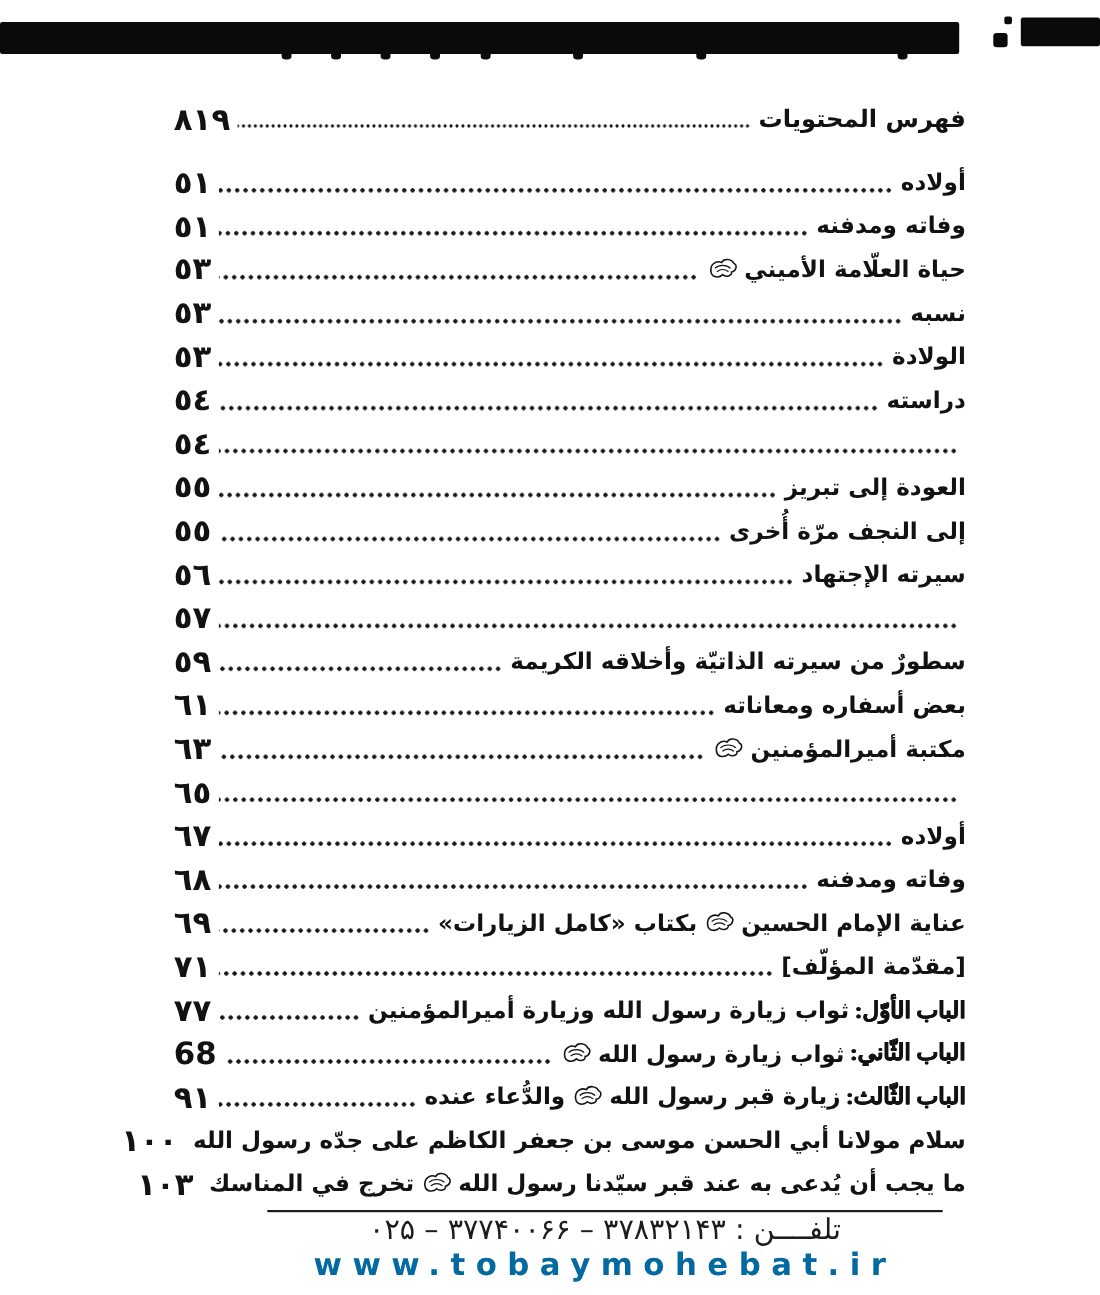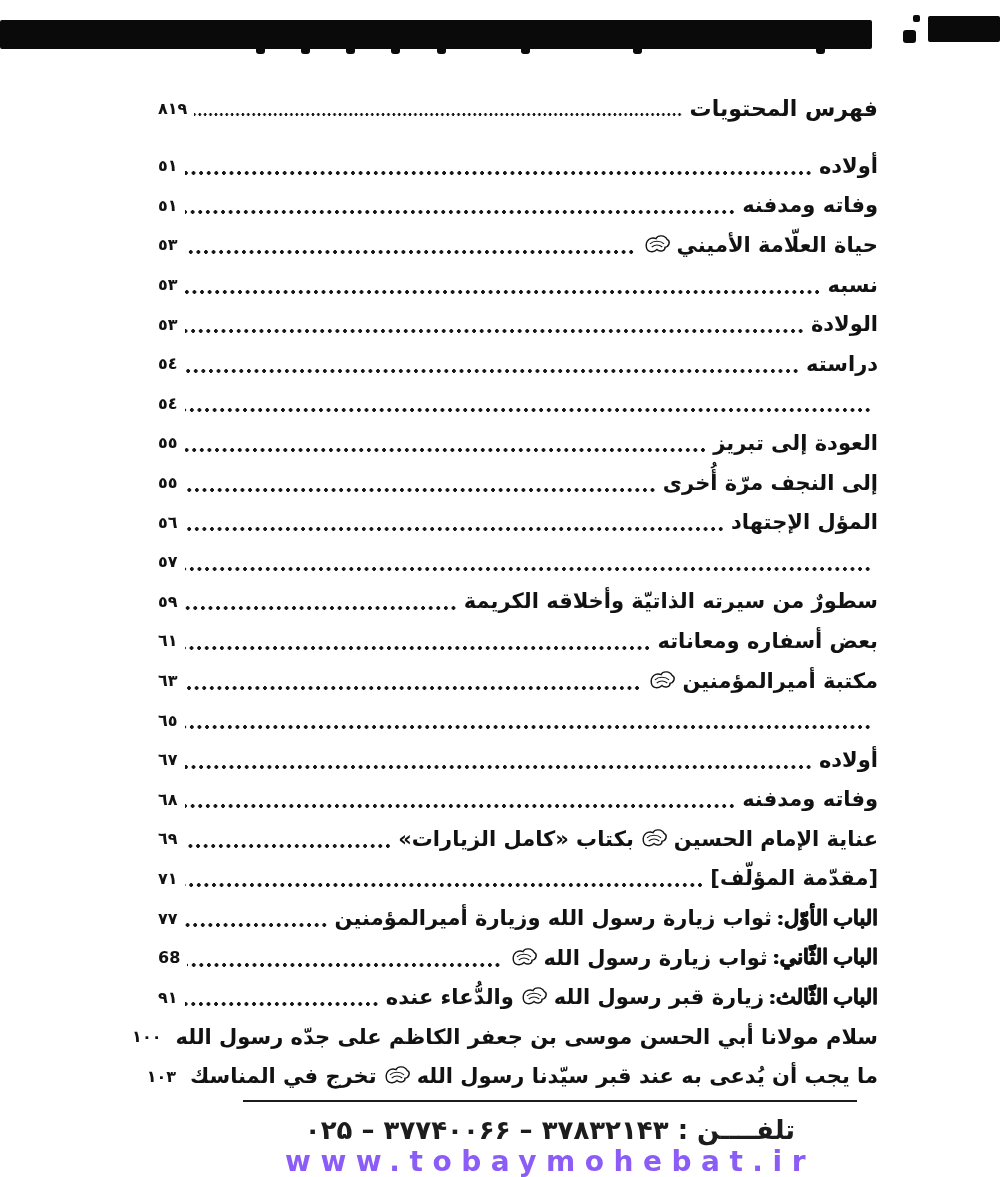--- a/index.html
+++ b/index.html
@@ -31,32 +31,32 @@
   .leader{
     flex:1 1 auto;height:6px;margin:0 7px;align-self:center;transform:translateY(7px);
     background-image:radial-gradient(circle,#161616 1.7px,transparent 2.1px);
     background-size:7.6px 6px;background-repeat:repeat-x;background-position:right center;
   }
   .leader.small{
     height:5px;transform:translateY(6px);
     background-image:radial-gradient(circle,#161616 1.2px,transparent 1.6px);
     background-size:5.4px 5px;
   }
-  .row-page{flex:0 0 auto;font-size:16px;}
+  .row-page{flex:0 0 auto;font-size:28px;}
   .honorific{width:30px;height:22px;stroke:#141414;flex:0 0 auto;transform:translateY(-2px);}
 
   
   .footer{position:absolute;left:100px;right:0;top:1100px;text-align:center;}
   .footer-rule{margin:0 auto;width:614px;height:2px;background:#1c1c1c;}
   .footer-phone{
-    direction:rtl;font-size:26px;font-weight:bold;margin-top:13px;letter-spacing:1px;color:#1c1c1c;
+    direction:rtl;font-size:26px;font-weight:normal;margin-top:1px;letter-spacing:1px;color:#1c1c1c;
   }
   .footer-site{
     direction:ltr;font-size:28px;font-weight:bold;letter-spacing:0.34em;
-    color:#8b5cf6;margin-top:0px;
+    color:#0369a1;margin-top:0px;
   }
 </style>
 </head>
 <body>
 
 <div class="artifact b1"></div>
 <div class="artifact b2"></div>
 <div class="artifact blob"></div>
 <div class="artifact dot"></div>
 <div class="tooth" style="left:256px"></div>
@@ -117,21 +117,21 @@
         <span class="row-title">العودة إلى تبريز</span>
         <div class="leader"></div>
         <span class="row-page">٥٥</span>
       </div>
       <div class="toc-row">
         <span class="row-title">إلى النجف مرّة أُخرى</span>
         <div class="leader"></div>
         <span class="row-page">٥٥</span>
       </div>
       <div class="toc-row">
-        <span class="row-title">المؤل الإجتهاد</span>
+        <span class="row-title">سيرته الإجتهاد</span>
         <div class="leader"></div>
         <span class="row-page">٥٦</span>
       </div>
       <div class="toc-row">
         <div class="leader"></div>
         <span class="row-page">٥٧</span>
       </div>
       <div class="toc-row">
         <span class="row-title">سطورٌ من سيرته الذاتيّة وأخلاقه الكريمة</span>
         <div class="leader"></div>

